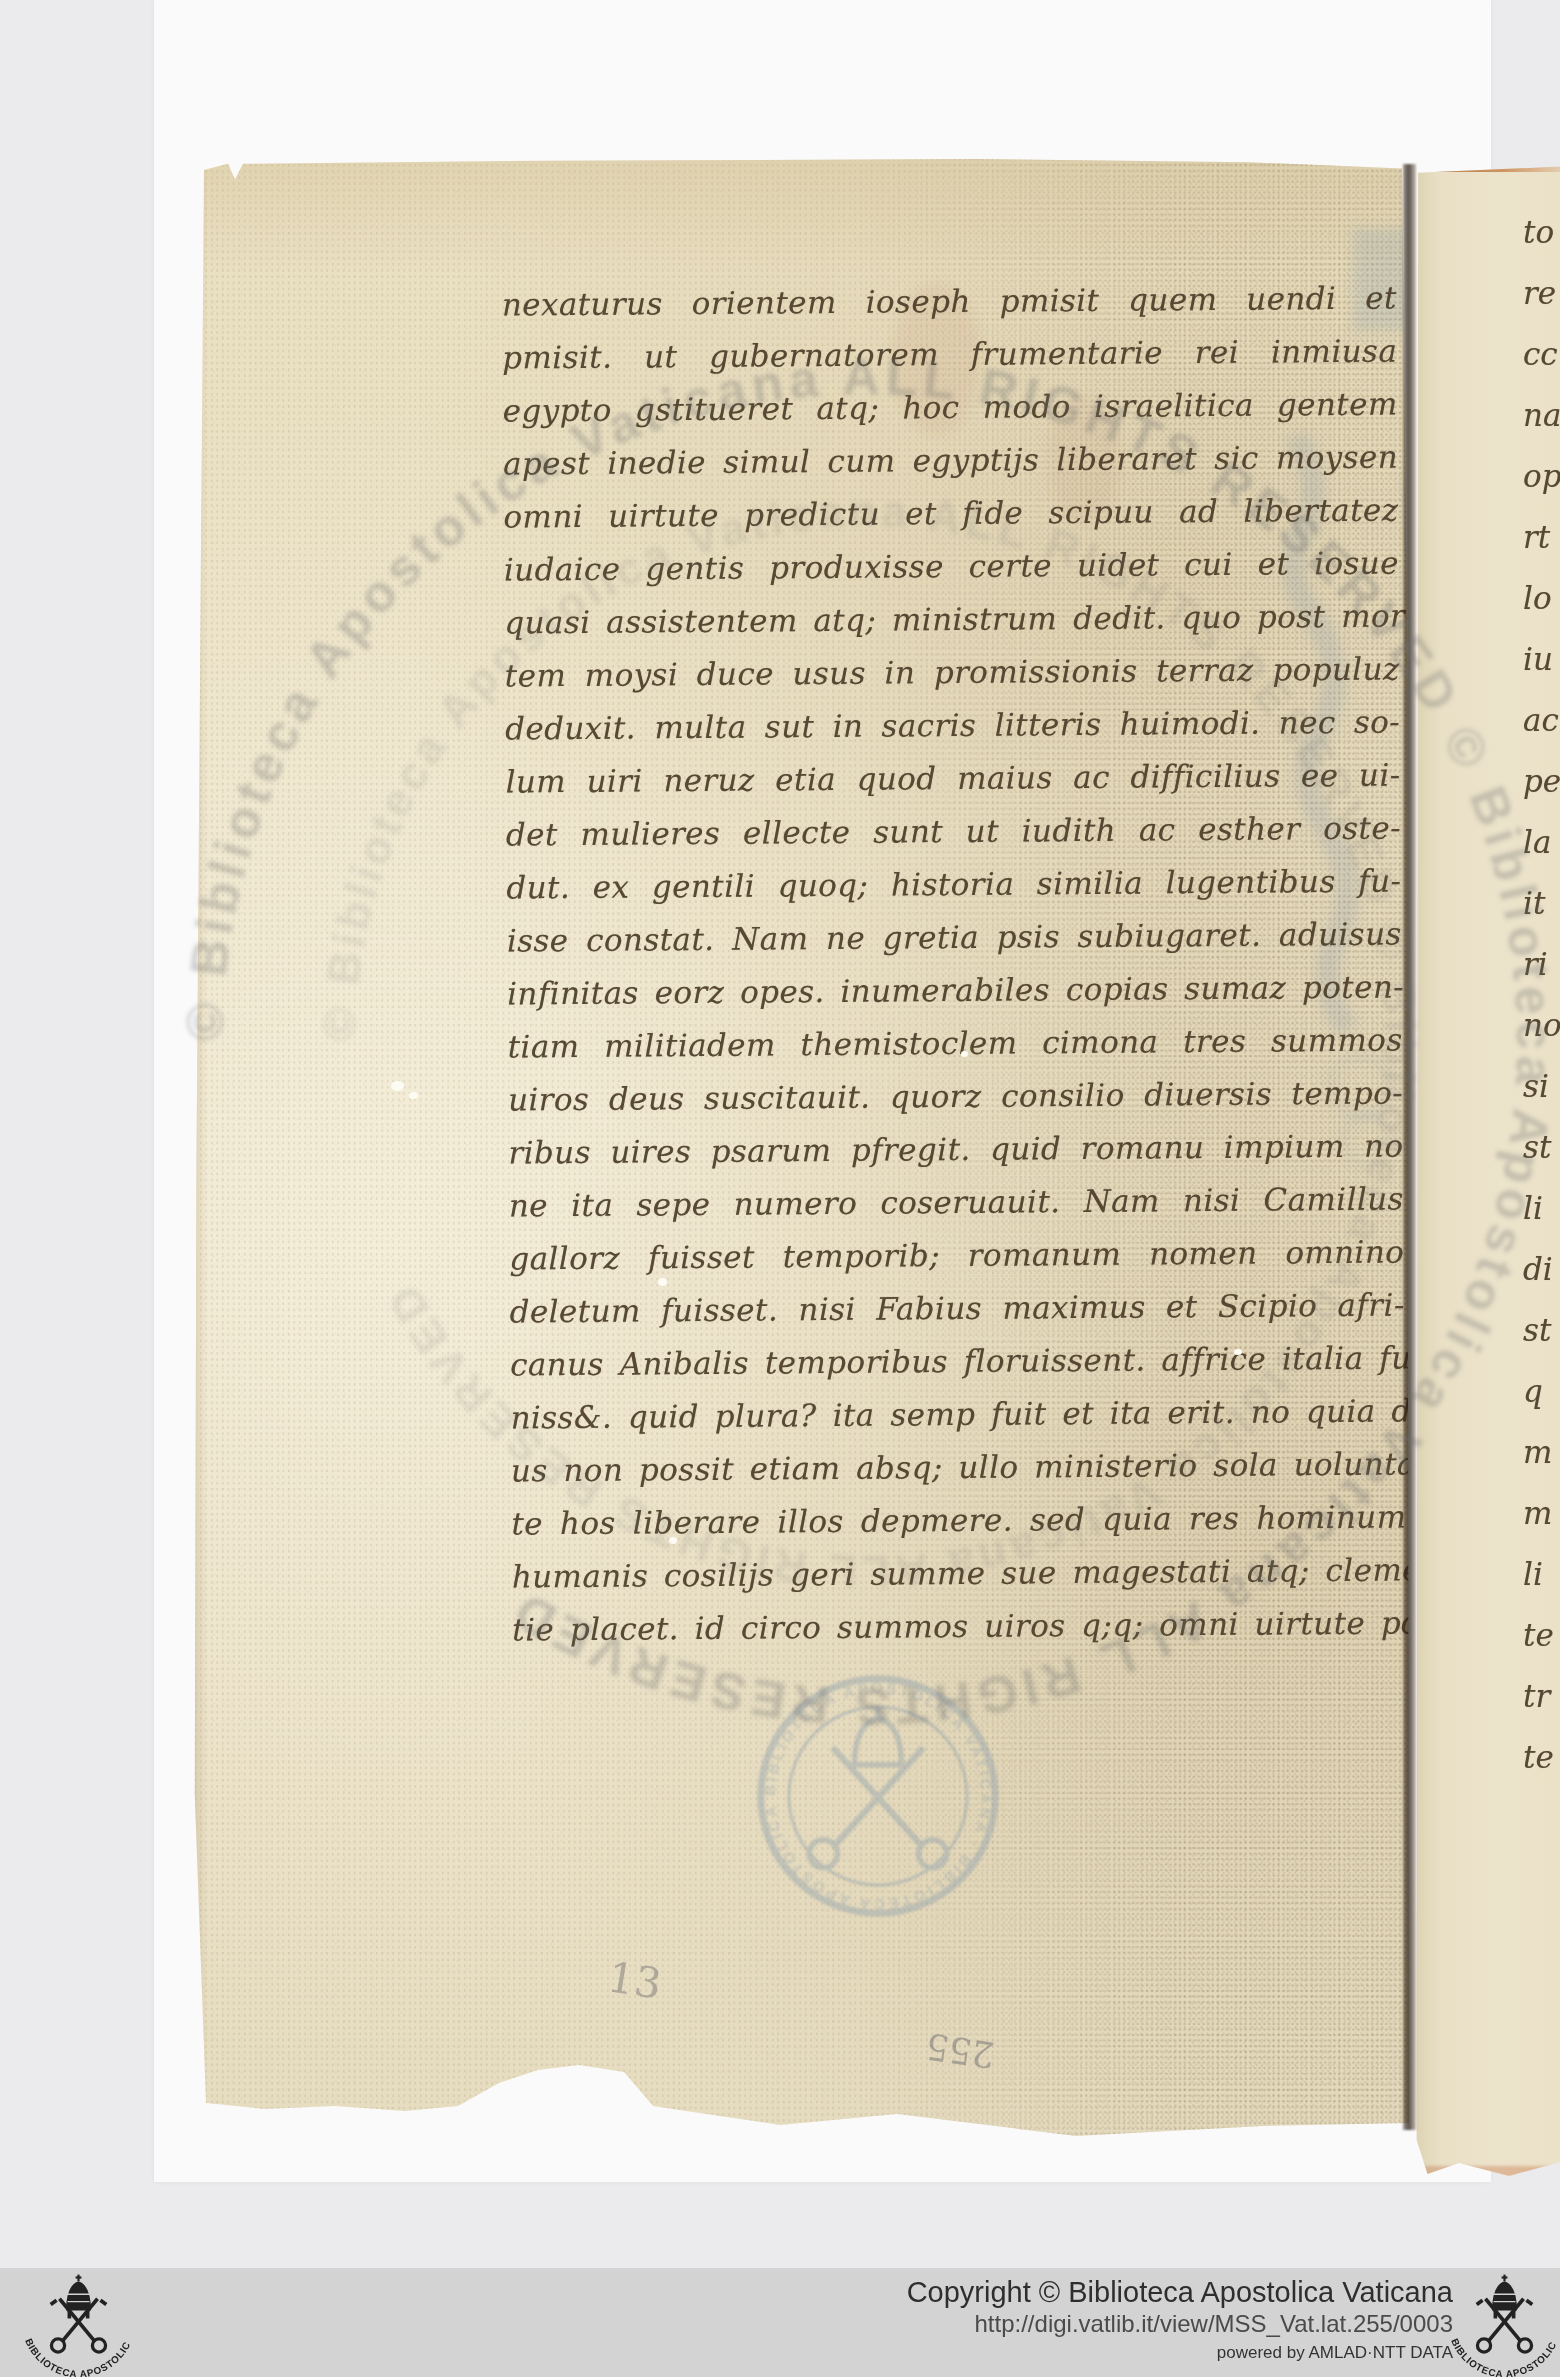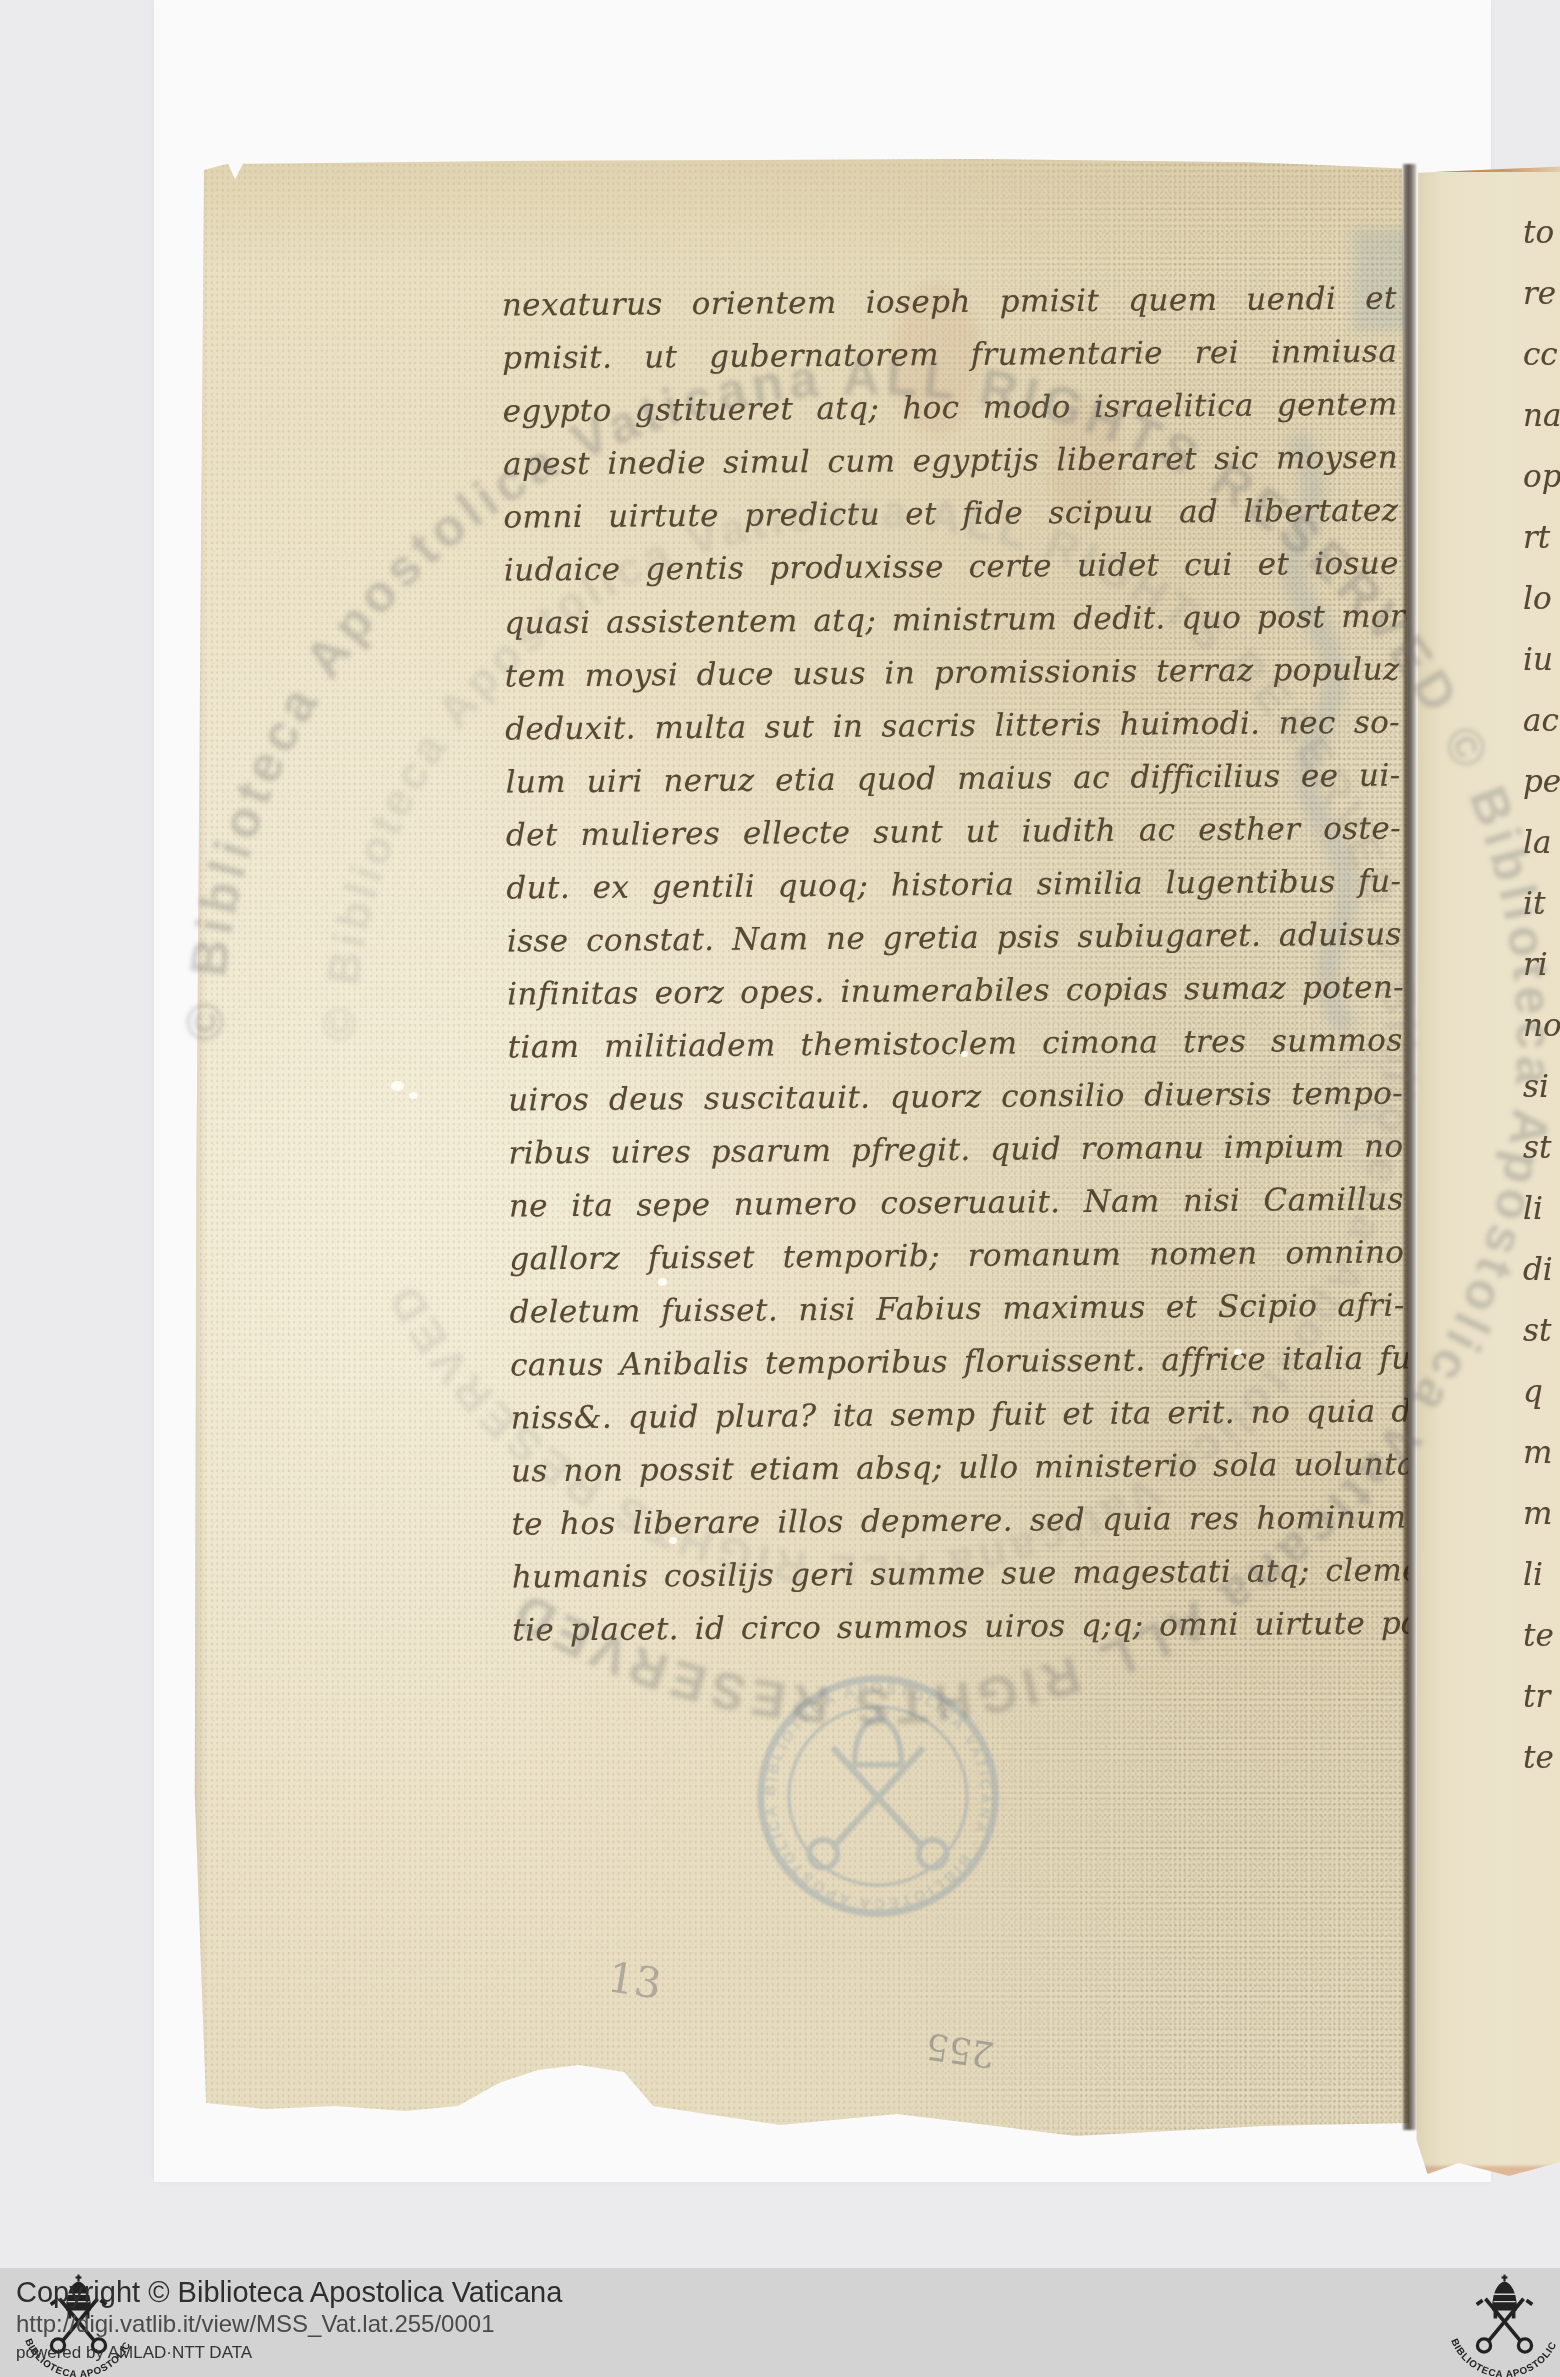--- a/index.html
+++ b/index.html
@@ -77,21 +77,21 @@
     background:linear-gradient(to right,rgba(70,52,30,.50),rgba(25,18,10,.72) 45%,rgba(125,92,58,.38));
     filter:blur(0.8px);}
 
   
   .wm{position:absolute;left:0;top:0;width:1560px;height:2192px;overflow:hidden;pointer-events:none;}
   .wm text{font-family:"Liberation Sans",sans-serif;font-weight:bold;fill:#6f6f6f;}
 
   
   .footer{position:absolute;left:0;top:2268px;width:1560px;height:109px;
     background:#d3d3d3;overflow:hidden;}
-  .footer .f1,.footer .f2,.footer .f3{position:absolute;left:0;width:1453px;text-align:left;padding-left:16px;}
+  .footer .f1,.footer .f2,.footer .f3{position:absolute;left:0;width:1453px;text-align:right;}
   .footer .f1{top:7.8px;font-size:29px;color:#2e2e2e;}
   .footer .f2{top:42px;font-size:24px;color:#4a4a4a;}
   .footer .f3{top:75px;font-size:17px;color:#333;}
   .logo-svg{position:absolute;top:0;}
   .logo-left{left:14px;}
   .logo-right{left:1440px;}
 </style>
 </head>
 <body>
 
@@ -257,21 +257,21 @@
         <rect x="-15" y="-14" width="5" height="11" fill="#222"></rect>
         <rect x="10" y="-14" width="5" height="11" fill="#222"></rect>
       </g>
       <path id="logoArcL" d="M -73,27 A 78,78 0 0 0 73,27" fill="none"></path>
       <text font-size="13.5" font-weight="bold" letter-spacing="1" fill="#222" font-family="Liberation Sans,sans-serif">
         <textPath href="#logoArcL">BIBLIOTECA APOSTOLICA VATICANA</textPath>
       </text>
     </svg>
 
     <div class="f1">Copyright © Biblioteca Apostolica Vaticana</div>
-    <div class="f2">http://digi.vatlib.it/view/MSS_Vat.lat.255/0001</div>
+    <div class="f2">http://digi.vatlib.it/view/MSS_Vat.lat.255/0003</div>
     <div class="f3">powered by AMLAD·NTT DATA</div>
 
     <svg class="logo-svg logo-right" width="129" height="117" viewBox="-88 -72 176 160">
       <g>
         <g stroke="#222" fill="none" stroke-width="5">
           <line x1="-26" y1="-30" x2="22" y2="28"></line>
           <line x1="26" y1="-30" x2="-22" y2="28"></line>
           <circle cx="-28" cy="34" r="9" stroke-width="4.5"></circle>
           <circle cx="28" cy="34" r="9" stroke-width="4.5"></circle>
           <line x1="-30" y1="-28" x2="-38" y2="-22"></line>

